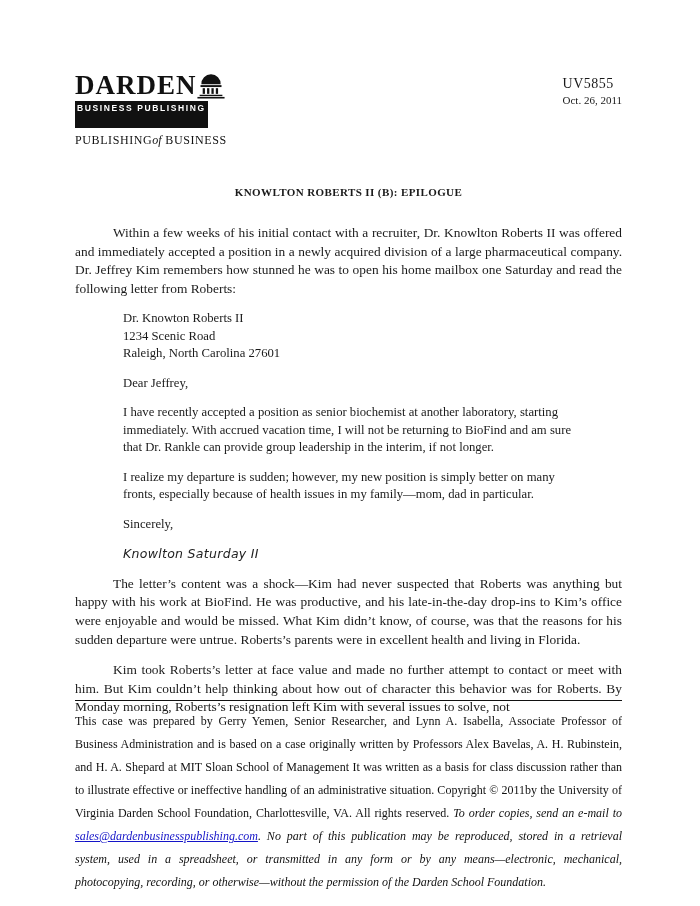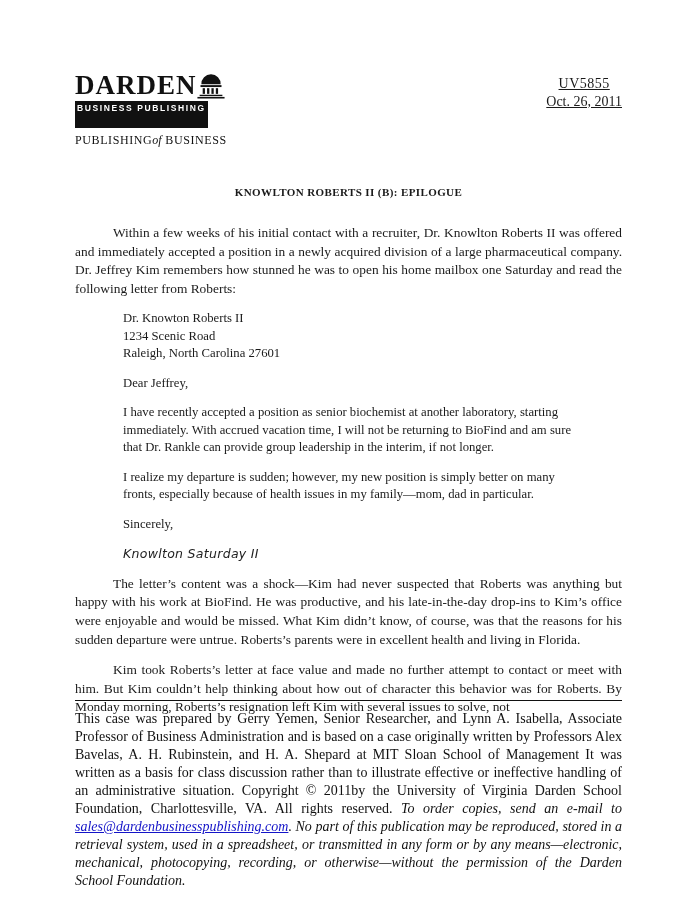--- a/index.html
+++ b/index.html
@@ -21,43 +21,43 @@
   .pub-bar{
     background:#111;color:#fff;font-family:"Liberation Sans", sans-serif;
     font-weight:bold;font-size:8.5px;letter-spacing:1.6px;
     height:15px;line-height:15px;padding:0 0 12px 2px;width:131px;margin-top:2px;
   }
   .university{
     margin-top:5px;font-size:12px;letter-spacing:0.6px;color:#111;
     font-family:"Liberation Serif", serif;
   }
   .university .uni-of{font-style:italic;text-transform:lowercase;letter-spacing:0;}
-  .doc-meta{text-align:center;padding-top:4px;text-decoration:underline;}
+  .doc-meta{text-align:left;padding-top:4px;}
   .doc-code{font-size:14px;letter-spacing:0.5px;}
-  .doc-date{font-size:14px;margin-top:2px;}
+  .doc-date{font-size:11px;margin-top:2px;}
   
   .doc-title{
     text-align:center;font-weight:bold;font-size:11px;letter-spacing:0.4px;
     margin-top:38px;
   }
   
   .body-text{margin-top:26px;font-size:13.4px;line-height:18.6px;text-align:justify;}
   .para{text-indent:38px;margin:0 0 12px 0;}
   .letter{margin-left:48px;margin-right:32px;font-size:12.7px;line-height:17.5px;text-align:left;}
   .letter p{margin:0 0 12px 0;}
   .letter .addr{margin:0;}
   .letter .addr-block{margin:0 0 12px 0;}
   .signature{
     font-family:"DejaVu Sans", cursive;font-style:italic;font-size:12.5px;
     letter-spacing:0.3px;color:#222;margin-top:2px;
   }
   
   .footer{position:absolute;top:700px;left:75px;right:78px;}
   .footer-rule{border:0;border-top:1px solid #111;margin:0 0 9px 0;}
-  .footer-text{font-size:14px;line-height:18px;text-align:justify;color:#111;}
+  .footer-text{font-size:12px;line-height:23px;text-align:justify;color:#111;}
   .footer-text .it{font-style:italic;}
   .email-link{color:#1414c8;text-decoration:underline;font-style:italic;}
 </style>
 </head>
 <body>
 
 <div class="page">
   <div class="content">
 
     <div class="header">

